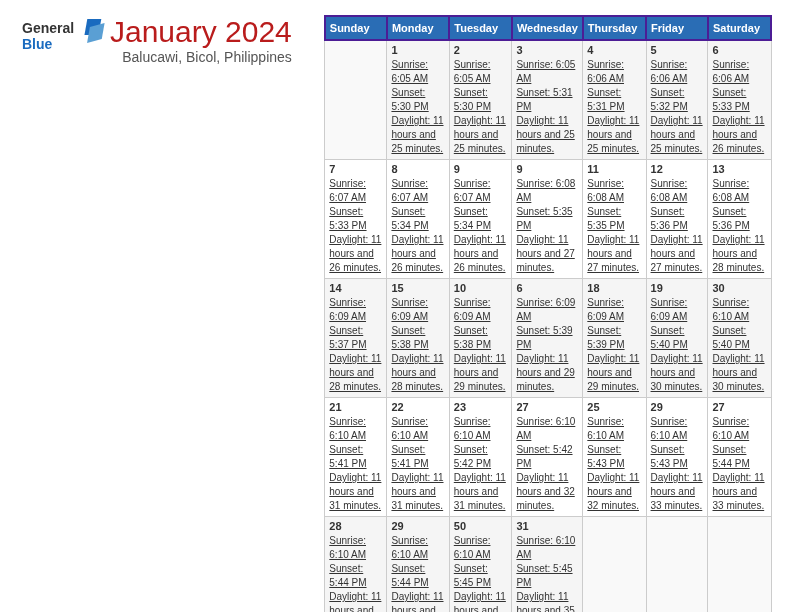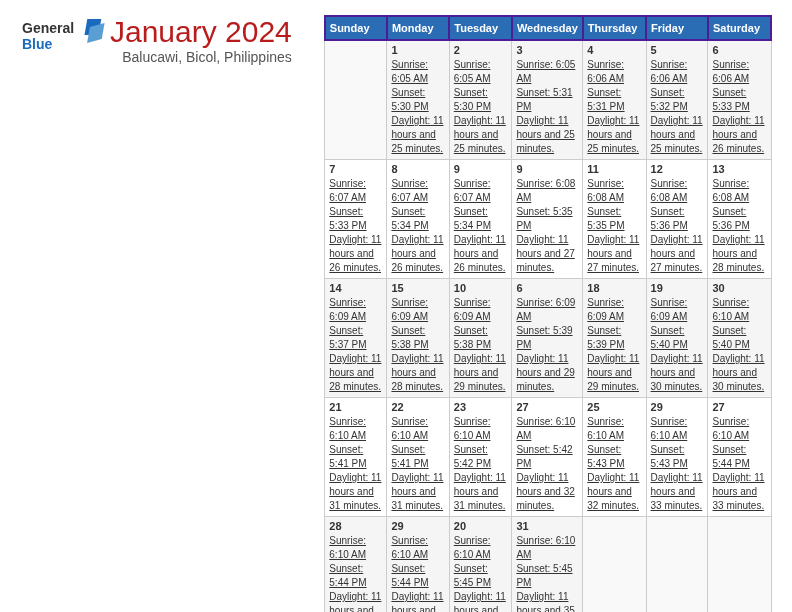--- a/index.html
+++ b/index.html
@@ -149,21 +149,21 @@
           <td><span class="day-num">22</span><span class="day-info">Sunrise: 6:10 AM<br>Sunset: 5:41 PM<br>Daylight: 11 hours and 31 minutes.</span></td>
           <td><span class="day-num">23</span><span class="day-info">Sunrise: 6:10 AM<br>Sunset: 5:42 PM<br>Daylight: 11 hours and 31 minutes.</span></td>
           <td><span class="day-num">27</span><span class="day-info">Sunrise: 6:10 AM<br>Sunset: 5:42 PM<br>Daylight: 11 hours and 32 minutes.</span></td>
           <td><span class="day-num">25</span><span class="day-info">Sunrise: 6:10 AM<br>Sunset: 5:43 PM<br>Daylight: 11 hours and 32 minutes.</span></td>
           <td><span class="day-num">29</span><span class="day-info">Sunrise: 6:10 AM<br>Sunset: 5:43 PM<br>Daylight: 11 hours and 33 minutes.</span></td>
           <td><span class="day-num">27</span><span class="day-info">Sunrise: 6:10 AM<br>Sunset: 5:44 PM<br>Daylight: 11 hours and 33 minutes.</span></td>
         </tr>
         <tr class="row-shaded">
           <td><span class="day-num">28</span><span class="day-info">Sunrise: 6:10 AM<br>Sunset: 5:44 PM<br>Daylight: 11 hours and 34 minutes.</span></td>
           <td><span class="day-num">29</span><span class="day-info">Sunrise: 6:10 AM<br>Sunset: 5:44 PM<br>Daylight: 11 hours and 34 minutes.</span></td>
-          <td><span class="day-num">20</span><span class="day-info">Sunrise: 6:10 AM<br>Sunset: 5:45 PM<br>Daylight: 11 hours and 35 minutes.</span></td>
+          <td><span class="day-num">50</span><span class="day-info">Sunrise: 6:10 AM<br>Sunset: 5:45 PM<br>Daylight: 11 hours and 35 minutes.</span></td>
           <td><span class="day-num">31</span><span class="day-info">Sunrise: 6:10 AM<br>Sunset: 5:45 PM<br>Daylight: 11 hours and 35 minutes.</span></td>
           <td class="empty"></td>
           <td class="empty"></td>
           <td class="empty"></td>
         </tr>
       </tbody>
   </table>
 </div>
 
 </body></html>

